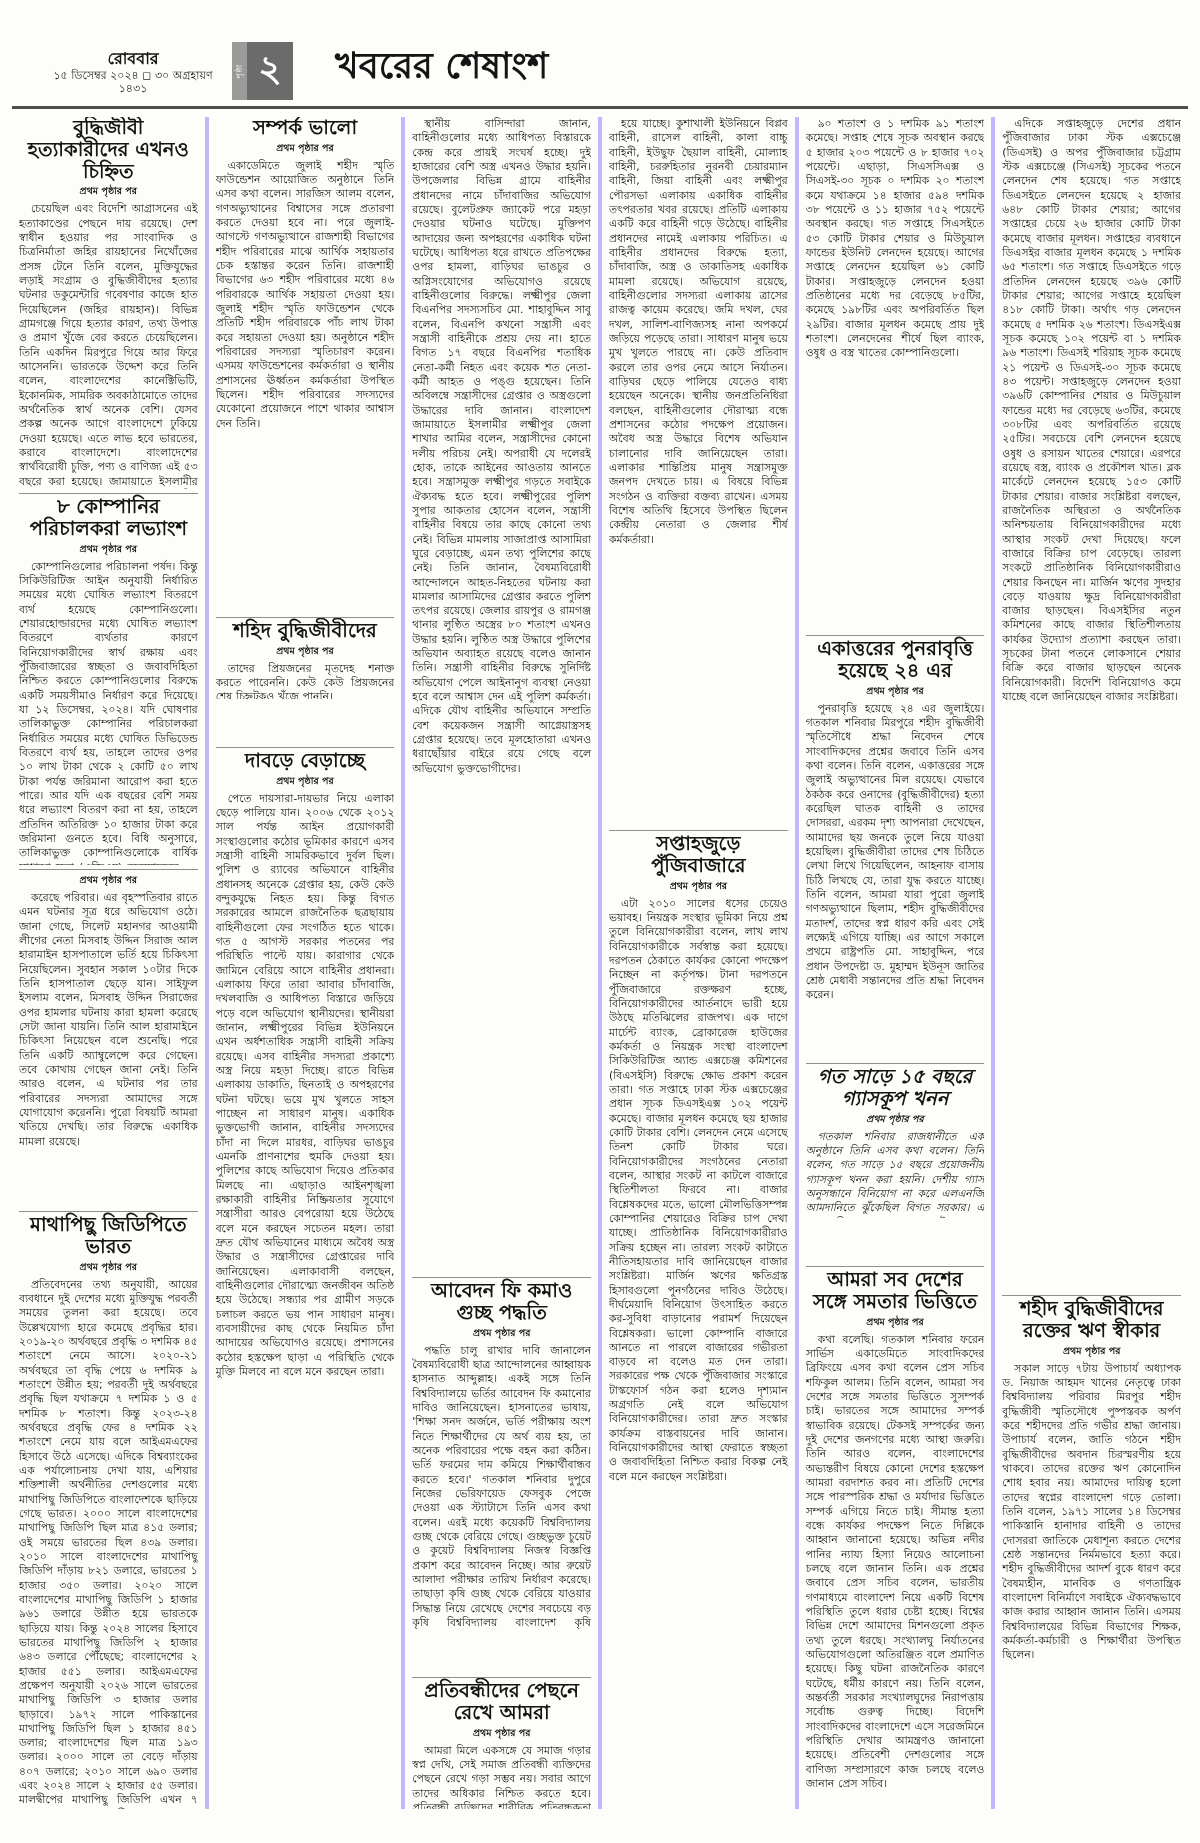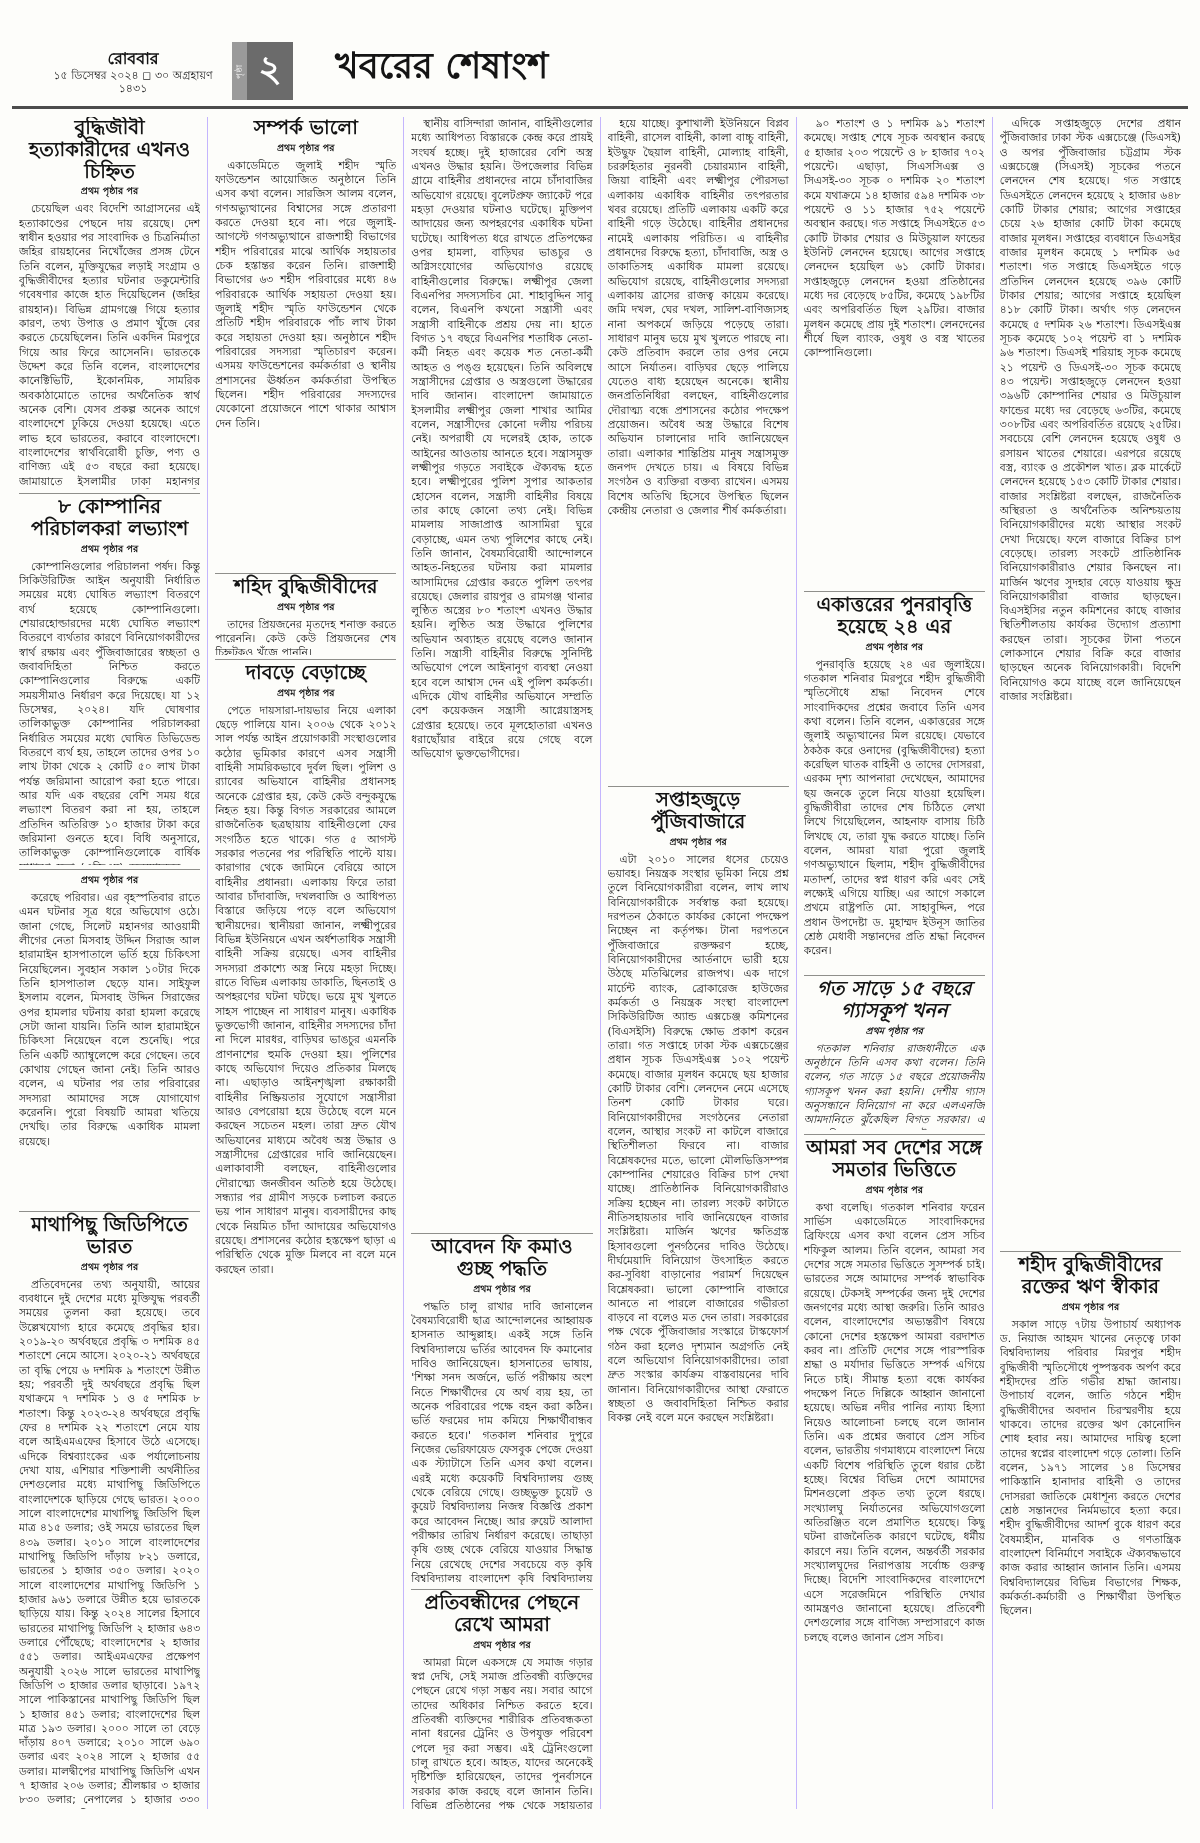--- a/index.html
+++ b/index.html
@@ -24,21 +24,21 @@
   .hdr-spacer{flex:1;}
   .masthead{ text-align:right;padding-bottom:2px;}
   .masthead-tag{font-size:8px;color:#333;margin-bottom:1px;}
   .masthead-name{font-size:40px;font-weight:900;line-height:1;
     font-family:"DejaVu Serif","Liberation Serif",serif;}
   .masthead-swoosh{height:4px;border-bottom:3px solid #2a2a2a;border-radius:0 0 60% 40%;margin-top:1px;}
   .hdr-rule{border:none;border-top:3px solid #4c4c4c;margin:6px 0 8px 0;}
   
   .cols{display:flex;height:1692px;}
   .col{flex:1;padding:0 7px;overflow:hidden;display:flex;flex-direction:column;}
-  .col + .col{border-left:1px solid #c4b5fd;}
+  .col + .col{border-left:4px solid #c4b5fd;gap:44px;}
   .article{overflow:hidden;box-sizing:border-box;}
   .article.ruled{border-top:1px solid #8f8f8b;margin-top:4px;padding-top:2px;}
   .headline{font-size:19.5px;line-height:1.12;font-weight:800;text-align:center;margin:0 2px 2px 2px;
     font-family:"DejaVu Serif","Liberation Serif",serif;}
   .contmark{font-size:9.5px;font-weight:bold;text-align:center;margin:1px 0 3px 0;}
   .body-text{font-size:10.7px;line-height:1.34;text-align:justify;word-spacing:0.5px;}
   .body-text p{margin:0;text-indent:12px;}
 </style>
 </head>
 <body>

